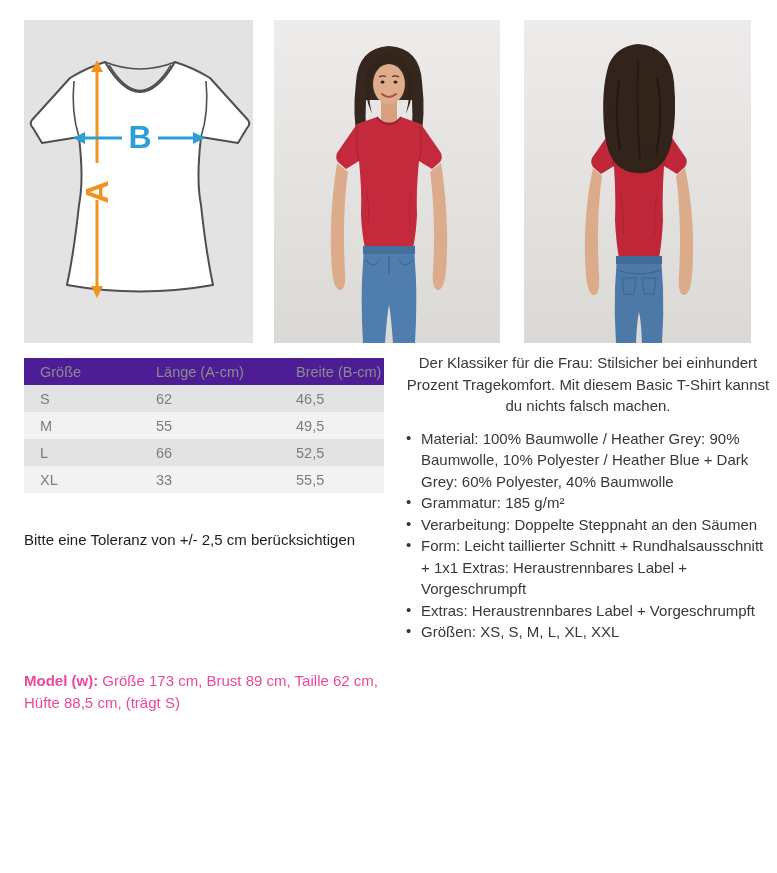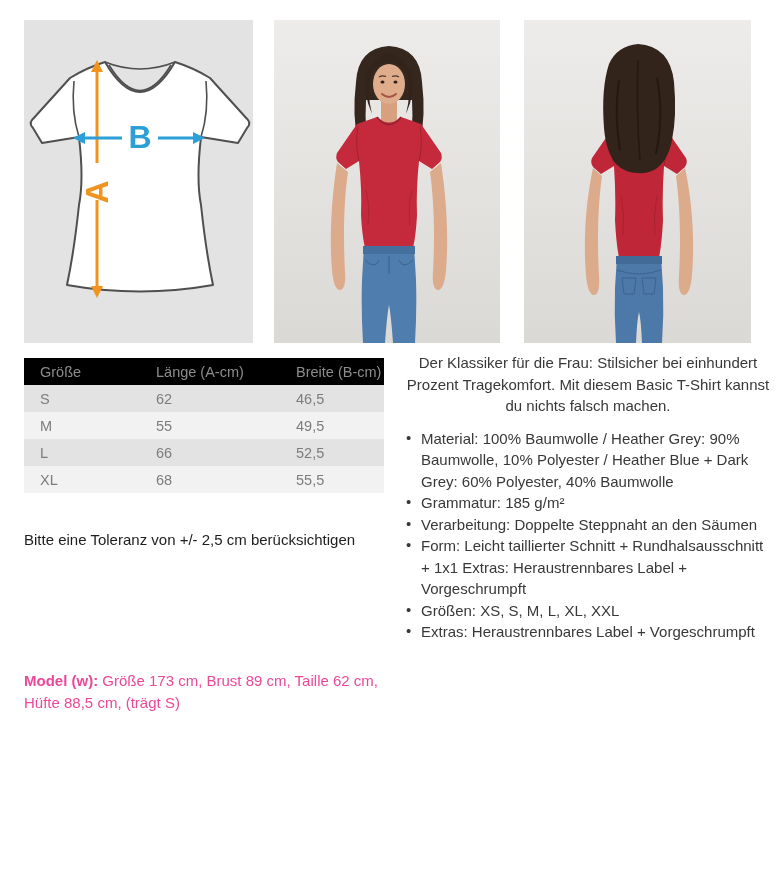--- a/index.html
+++ b/index.html
@@ -10,21 +10,21 @@
   .img-diagram { left:24px;  width:229px; }
   .img-front   { left:274px; width:226px; }
   .img-back    { left:524px; width:227px; }
   .img-box svg { display:block; width:100%; height:100%; }
 
   table.size-table { position:absolute; left:24px; top:358px; width:360px;
     border-collapse:collapse; table-layout:fixed; font-size:14.5px; }
   table.size-table col.c1{ width:116px; } table.size-table col.c2{ width:140px; }
   table.size-table col.c3{ width:104px; }
   table.size-table th { font-weight:normal; color:#8c8c8c; text-align:left;
-    background:#000000; height:27px; padding-left:16px; }
+    background:#4c1d95; height:27px; padding-left:16px; }
   table.size-table td { color:#7d7d7d; height:27px; padding-left:16px; }
   tr.row-odd  td { background:#e3e3e3; }
   tr.row-even td { background:#f2f2f2; }
 
   .tolerance { position:absolute; left:24px; top:531px; font-size:15px; color:#1d1d1d;text-align:center; }
   .model-info { position:absolute; left:24px; top:670px; width:372px;
     font-size:15px; line-height:22px; color:#ec4899; }
   .model-info b { font-weight:bold; }
 
   .description { position:absolute; left:403px; top:352px; width:370px;
@@ -187,38 +187,38 @@
         <td>55</td>
         <td>49,5</td>
       </tr>
       <tr class="row-odd">
         <td>L</td>
         <td>66</td>
         <td>52,5</td>
       </tr>
       <tr class="row-even">
         <td>XL</td>
-        <td>68</td>
+        <td>33</td>
         <td>55,5</td>
       </tr>
     </tbody>
   </table>
 
   <p class="tolerance">Bitte eine Toleranz von +/- 2,5 cm berücksichtigen</p>
 
   <p class="model-info">
     <b>Model (w):</b>
     <span>Größe 173 cm, Brust 89 cm, Taille 62 cm, Hüfte 88,5 cm, (trägt S)</span>
   </p>
 
   <div class="description">
     <p>Der Klassiker für die Frau: Stilsicher bei einhundert Prozent Tragekomfort. Mit diesem Basic T-Shirt kannst du nichts falsch machen.</p>
     <ul>
       <li>Material: 100% Baumwolle / Heather Grey: 90% Baumwolle, 10% Polyester / Heather Blue + Dark Grey: 60% Polyester, 40% Baumwolle</li>
       <li>Grammatur: 185 g/m²</li>
       <li>Verarbeitung: Doppelte Steppnaht an den Säumen</li>
       <li>Form: Leicht taillierter Schnitt + Rundhalsausschnitt + 1x1 Extras: Heraustrennbares Label + Vorgeschrumpft</li>
+      <li>Extras: Heraustrennbares Label + Vorgeschrumpft</li>
       <li>Größen: XS, S, M, L, XL, XXL</li>
-      <li>Extras: Heraustrennbares Label + Vorgeschrumpft</li>
     </ul>
   </div>
 
 </div>
 
 </body></html>

